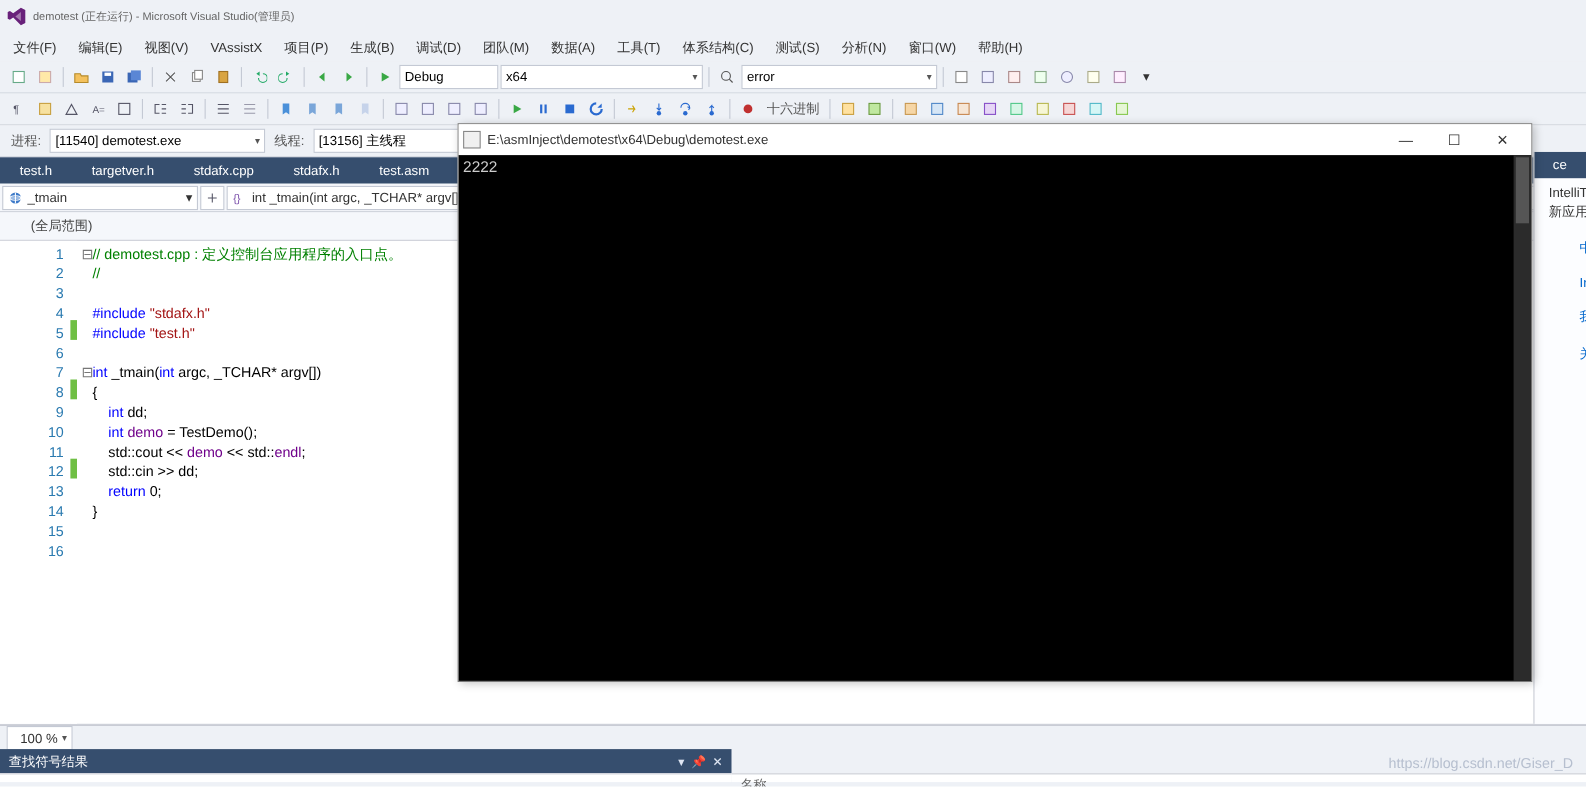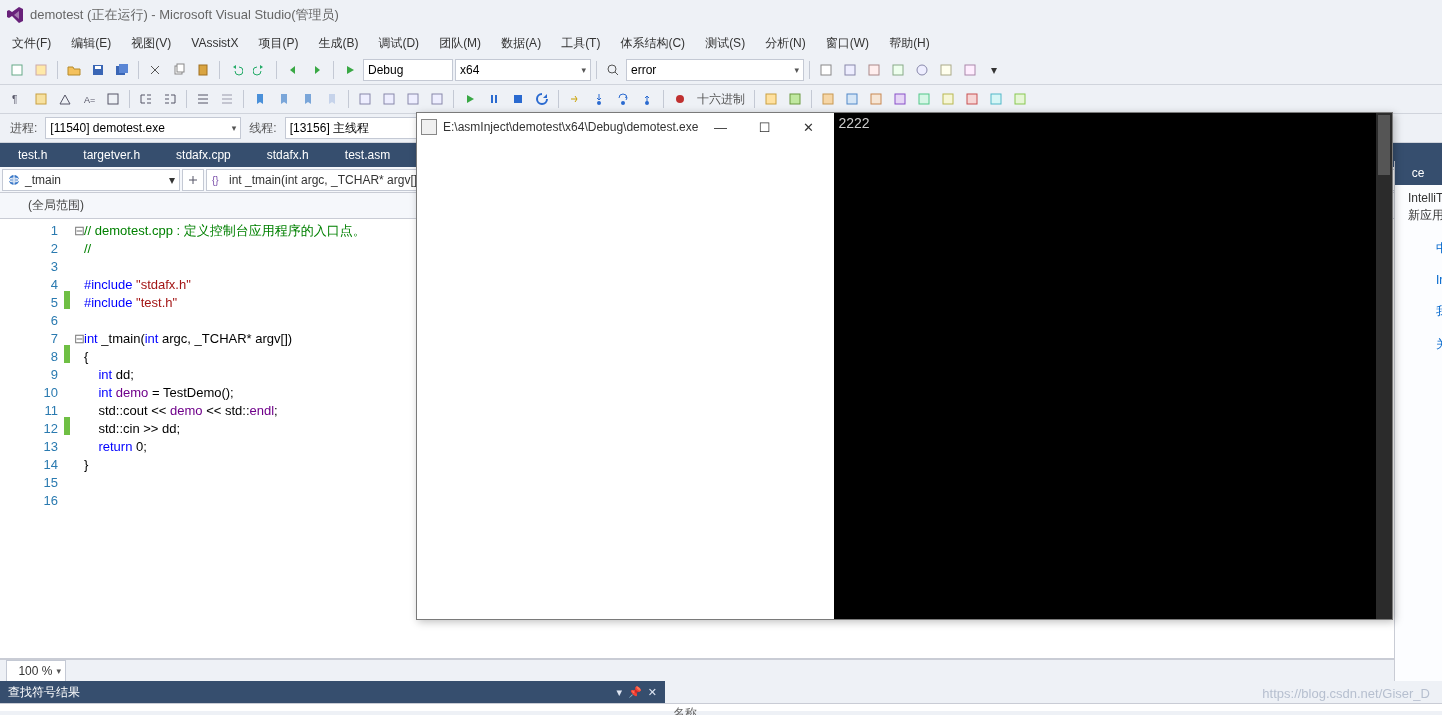--- a/index.html
+++ b/index.html
@@ -2,21 +2,21 @@
 <html><head>
 <meta charset="utf-8">
 <style>
 * { box-sizing: border-box; margin: 0; padding: 0; font-family: "Microsoft YaHei", "Segoe UI", Tahoma, sans-serif; }
 html, body { width: 1442px; height: 715px; overflow: hidden; }
 body { background: #eef1f6; font-size: 12px; color: #333; position: relative; }
 
 
 .title-bar { height: 30px; background: #eef1f6; display: flex; align-items: center; padding: 0 6px; }
 .title-bar .vs-logo { width: 18px; height: 18px; margin-right: 6px; display: inline-block; }
-.title-bar .title-text { color: #666; font-size: 13px; }
+.title-bar .title-text { color: #666; font-size: 10px; }
 
 
 .menu-bar { height: 26px; background: #eef1f6; display: flex; align-items: center; padding: 0 2px; }
 .menu-bar .menu-item { padding: 4px 10px; color: #333; cursor: default; }
 
 
 .toolbar { display: flex; align-items: center; padding: 3px 6px; background: #eef1f6; border-bottom: 1px solid #d0d4dc; gap: 2px; flex-wrap: nowrap; }
 .toolbar .sep { width: 1px; height: 18px; background: #c4c9d4; margin: 0 3px; }
 .tb-btn { width: 22px; height: 22px; display: flex; align-items: center; justify-content: center; border: 1px solid transparent; background: transparent; }
 .tb-dd { display: flex; align-items: center; border: 1px solid #c4c9d4; background: #fff; height: 22px; padding: 0 4px; }
@@ -59,27 +59,27 @@
 .zoom-bar { display: flex; align-items: center; padding: 2px 6px; background: #eef1f6; border-top: 1px solid #c9ccd5; height: 22px; text-align: right; }
 
 
 .panel-split { display: flex; height: 22px; }
 .panel-hdr { flex: 1; background: #364e6e; color: #fff; display: flex; align-items: center; padding: 0 8px; font-size: 12px; gap: 6px; }
 .panel-hdr .spacer { flex: 1; }
 .panel-hdr .h-ico { font-size: 11px; color: #dfe6f3; cursor: default; }
 .panel-body { background: #fff; border-top: 1px solid #c9ccd5; height: 8px; }
 
 
-.right-pane { position: absolute; right: 0; top: 138px; width: 48px; height: 520px; background: #fcfdff; border-left: 1px solid #c9ccd5; padding: 4px 2px; font-size: 12px; overflow: hidden; margin-top: 23px; }
+.right-pane { position: absolute; right: 0; top: 138px; width: 48px; height: 520px; background: #fcfdff; border-left: 1px solid #c9ccd5; padding: 4px 2px; font-size: 12px; overflow: hidden; }
 .right-pane .rp-hdr { background: #364e6e; color: #fff; position: absolute; top: 0; right: 0; width: 48px; height: 24px; display:flex; align-items:center; justify-content:center; }
 .right-pane .rp-body { position: absolute; top: 24px; right: 0; width: 36px; padding: 4px 2px; }
 .right-pane a { color: #0066cc; display: block; margin: 16px 0; white-space: nowrap; padding-left: 28px; }
 
 
-.console-win { position: absolute; left: 416px; top: 112px; width: 977px; height: 508px; background: #fff; border: 1px solid #7a7a7a; box-shadow: 2px 2px 8px rgba(0,0,0,.25); display: flex; flex-direction: row; }
+.console-win { position: absolute; left: 416px; top: 112px; width: 977px; height: 508px; background: #fff; border: 1px solid #7a7a7a; box-shadow: 2px 2px 8px rgba(0,0,0,.25); display: flex; flex-direction: column; }
 .console-tb { height: 28px; background: #fff; display: flex; align-items: center; padding: 0 4px; }
 .console-tb .c-icon { width: 16px; height: 16px; margin-right: 6px; border: 1px solid #888; background: #f0f0f0; }
 .console-tb .c-title { flex: 1; font-size: 12px; color: #333; }
 .console-tb .win-btn { width: 44px; height: 28px; display: flex; align-items: center; justify-content: center; font-size: 13px; color: #333; }
 .console-body { flex: 1; background: #000; color: #ccc; font-family: Consolas, monospace; font-size: 14px; padding: 2px 4px; overflow: hidden; position: relative; }
 .console-sb { position: absolute; right: 0; top: 0; bottom: 0; width: 16px; background: #2b2b2b; }
 .console-sb .thumb { position: absolute; left: 2px; right: 2px; top: 2px; height: 60px; background: #555; }
 
 
 .watermark { position: absolute; right: 12px; bottom: 14px; color: #b6bfcf; font-size: 13px; pointer-events: none; }
@@ -195,21 +195,21 @@
   <div class="sep"></div>
   <div class="tb-btn">
       <svg class="svg" width="14" height="14">
         <path d="M4 3l7 4-7 4z" fill="#39a845"></path>
       </svg>
     </div>
   <div class="tb-dd" style="width:90px">
     <input readonly="" value="Debug" style="">
     <span class="dd-arrow">▾</span>
   </div>
-  <div class="tb-dd" style="width:136px">
+  <div class="tb-dd" style="width:184px">
     <input readonly="" style="width: 100%;" value="x64">
     <span class="dd-arrow">▾</span>
   </div>
   <div class="sep"></div>
   <div class="tb-btn">
       <svg class="svg" width="14" height="14">
         <circle cx="6" cy="6" r="4" fill="none" stroke="#555"></circle>
         <path d="M9 9l3 3" stroke="#555"></path>
       </svg>
     </div>

